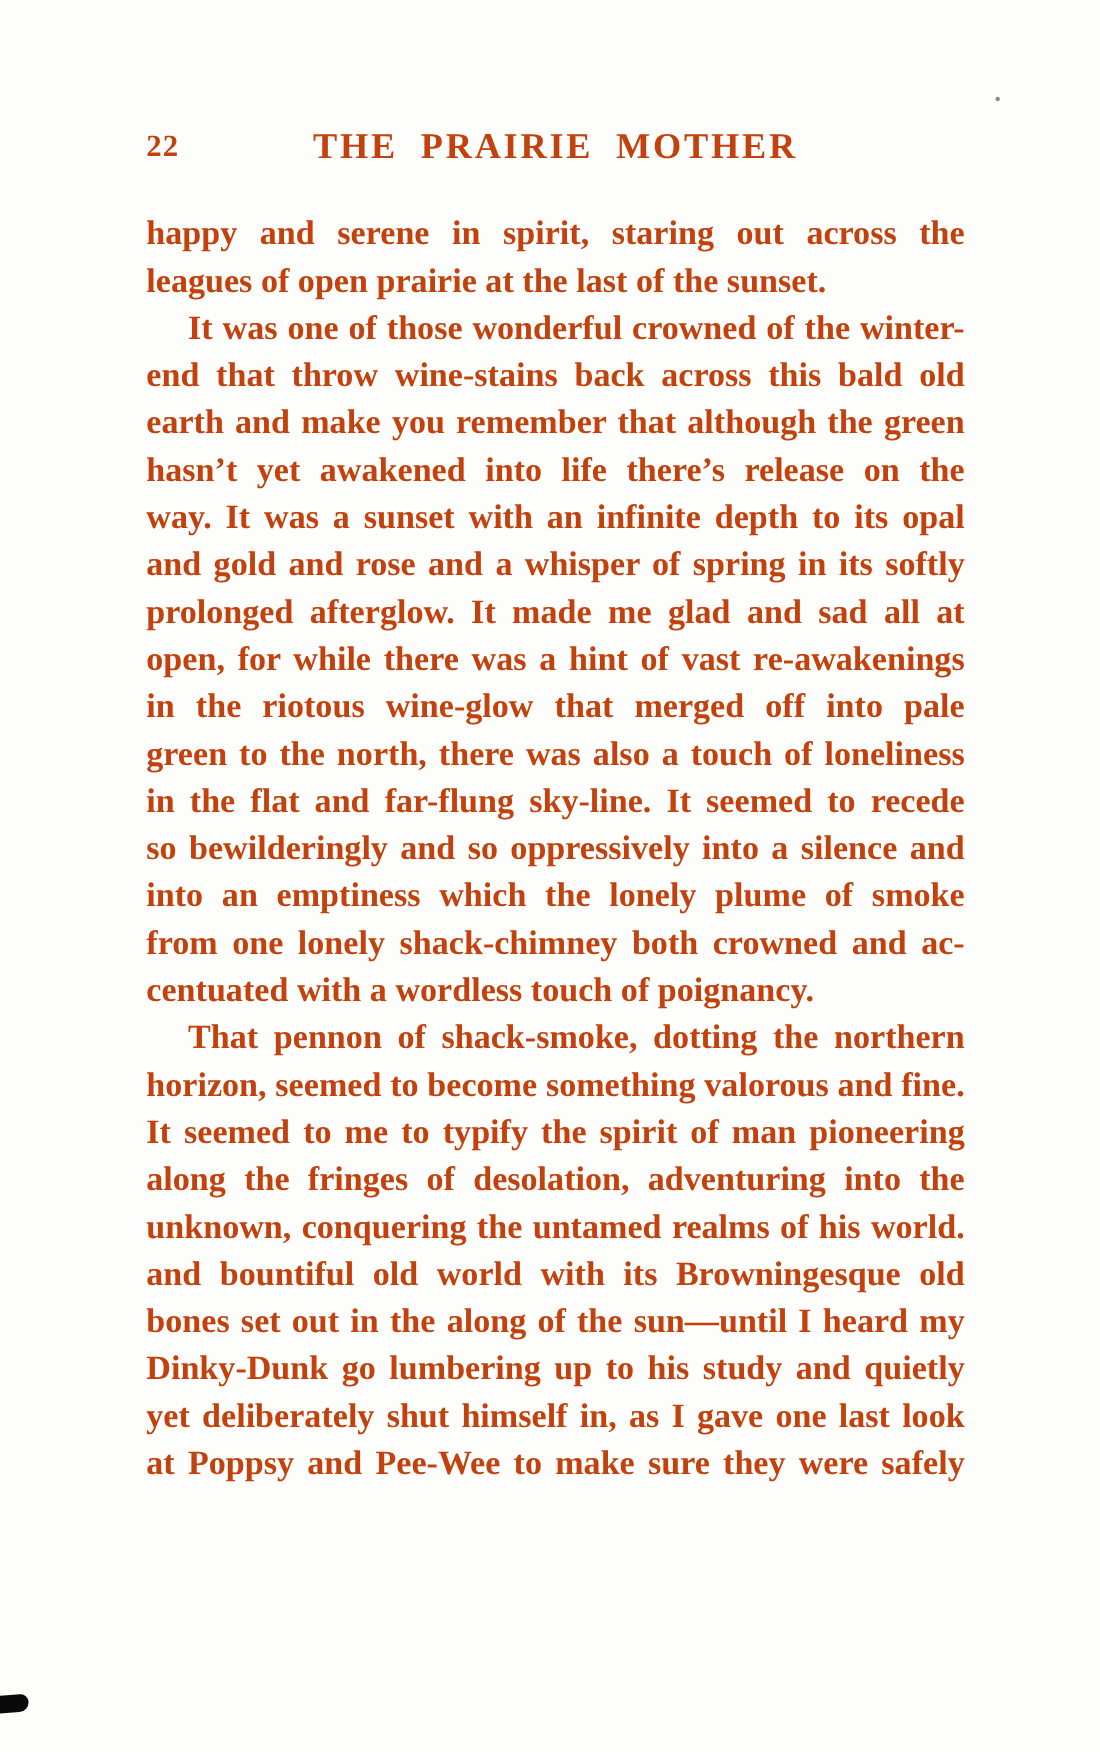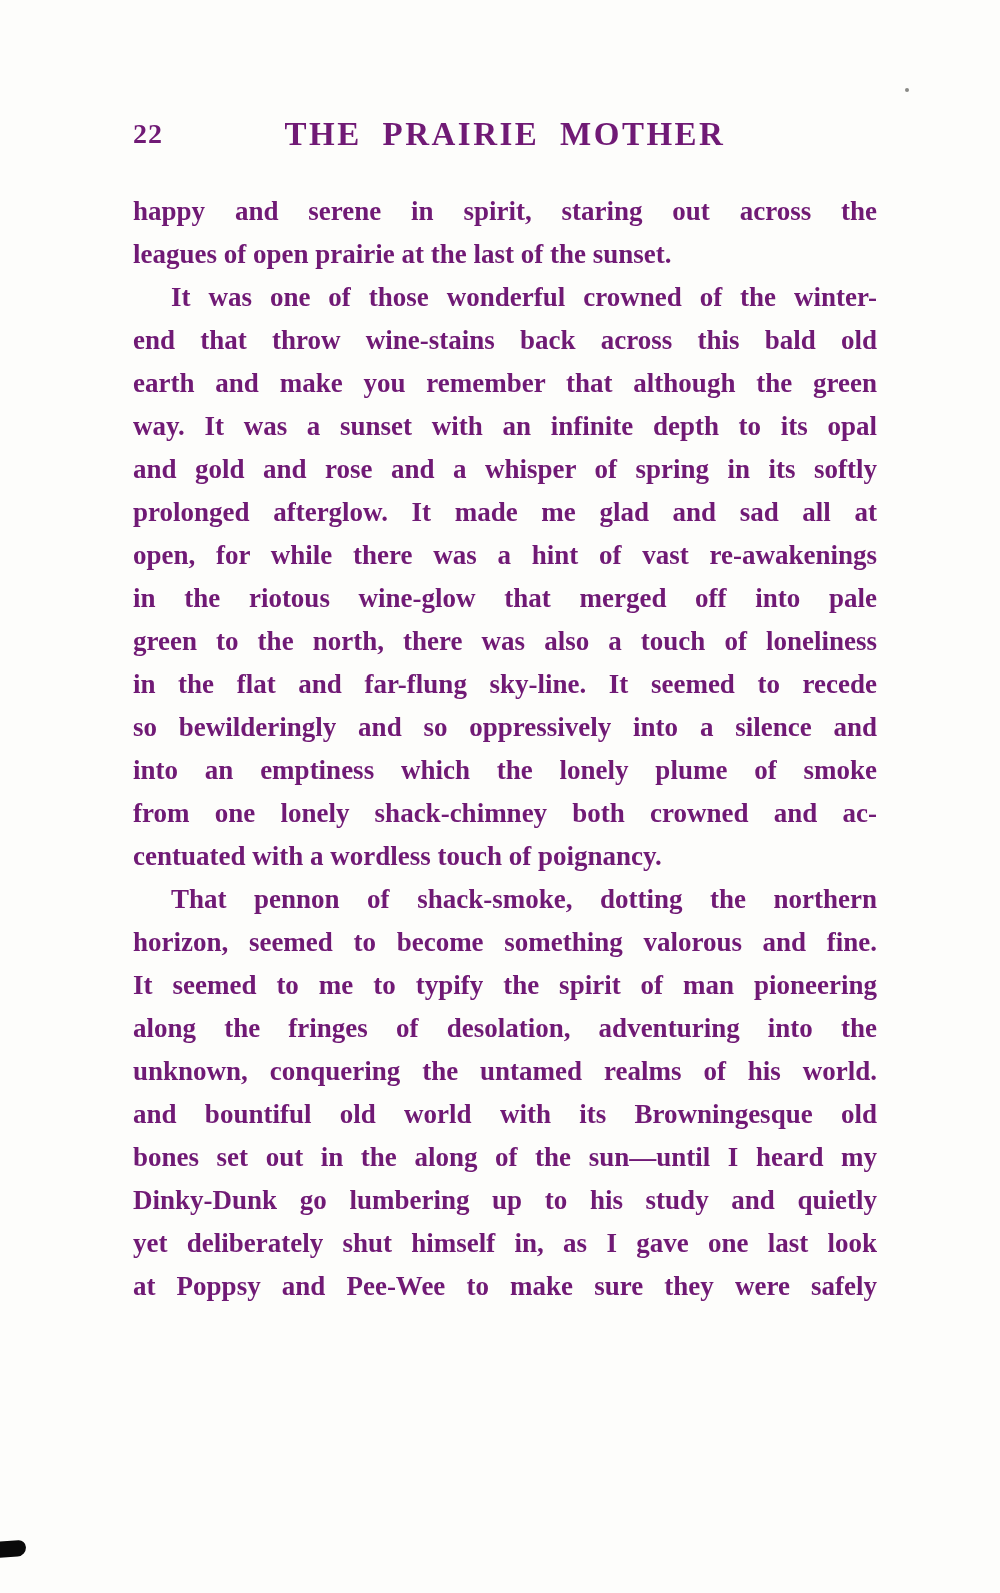--- a/index.html
+++ b/index.html
@@ -8,21 +8,21 @@
     background: #e8e8e6;
   }
   .page {
     position: relative;
     width: 1000px;
     height: 1593px;
     margin: 0 auto;
     background: #fdfdfb;
     overflow: hidden;
     font-family: "Liberation Serif", "DejaVu Serif", serif;
-    color: #701a75;
+    color: #c2410c;
   }
   .header {
     position: absolute;
     top: 116px;
     left: 133px;
     width: 744px;
     height: 40px;
   }
   .pagenum {
     position: absolute;
@@ -38,21 +38,21 @@
     font-size: 33px;
     font-weight: 700;
     letter-spacing: 2.5px;
     word-spacing: 10px;
   }
   .body-text {
     position: absolute;
     top: 190px;
     left: 133px;
     width: 744px;
-    font-size: 27px;
+    font-size: 31px;
     font-weight: 600;
     line-height: 43px;
   }
   .line {
     text-align: justify;
     text-align-last: justify;
     white-space: normal;
     height: 43px;
     overflow: visible;
   }
@@ -91,20 +91,21 @@
     <span class="pagenum">22</span>
     <span class="running-title">THE PRAIRIE MOTHER</span>
   </div>
 
   <div class="body-text">
       <div class="line">happy and serene in spirit, staring out across the</div>
       <div class="line no-just">leagues of open prairie at the last of the sunset.</div>
       <div class="line indent">It was one of those wonderful crowned of the winter-</div>
       <div class="line">end that throw wine-stains back across this bald old</div>
       <div class="line">earth and make you remember that although the green</div>
+      <div class="line">hasn’t yet awakened into life there’s release on the</div>
       <div class="line">way.  It was a sunset with an infinite depth to its opal</div>
       <div class="line">and gold and rose and a whisper of spring in its softly</div>
       <div class="line">prolonged afterglow.  It made me glad and sad all at</div>
       <div class="line">open, for while there was a hint of vast re-awakenings</div>
       <div class="line">in the riotous wine-glow that merged off into pale</div>
       <div class="line">green to the north, there was also a touch of loneliness</div>
       <div class="line">in the flat and far-flung sky-line.  It seemed to recede</div>
       <div class="line">so bewilderingly and so oppressively into a silence and</div>
       <div class="line">into an emptiness which the lonely plume of smoke</div>
       <div class="line">from one lonely shack-chimney both crowned and ac-</div>

